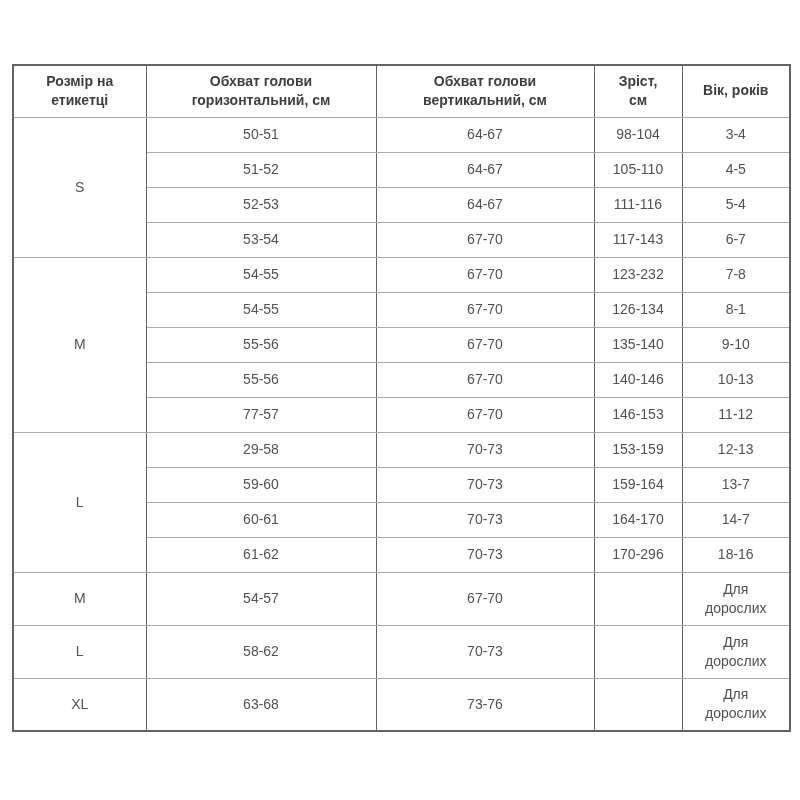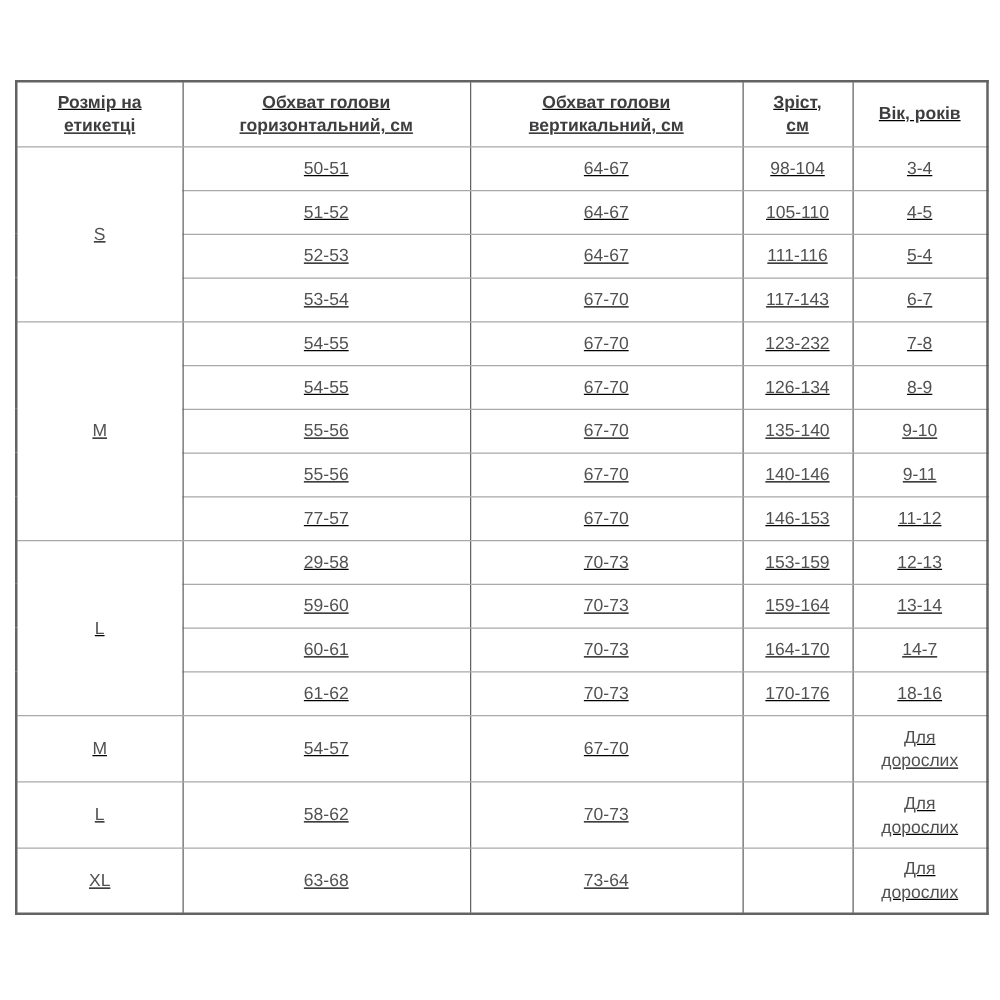--- a/index.html
+++ b/index.html
@@ -19,21 +19,20 @@
   }
   table.size-chart {
     position: absolute;
     left: 12px;
     top: 64px;
     width: 777px;
     border-collapse: collapse;
     table-layout: fixed;
     border: 2px solid #636365;
     background: #ffffff;
-    text-decoration: underline;
   }
   table.size-chart th,
   table.size-chart td {
     border-left: 1px solid #636365;
     border-right: 1px solid #636365;
     border-top: 1px solid #a9a9ab;
     border-bottom: 1px solid #a9a9ab;
     text-align: center;
     vertical-align: middle;
     white-space: pre-line;
@@ -116,64 +115,64 @@
         <td class="size-cell" rowspan="5">M</td>
         <td>54-55</td>
         <td>67-70</td>
         <td>123-232</td>
         <td>7-8</td>
       </tr>
       <tr class="row-child">
         <td>54-55</td>
         <td>67-70</td>
         <td>126-134</td>
-        <td>8-9</td>
+        <td>8-1</td>
       </tr>
       <tr class="row-child">
         <td>55-56</td>
         <td>67-70</td>
         <td>135-140</td>
         <td>9-10</td>
       </tr>
       <tr class="row-child">
         <td>55-56</td>
         <td>67-70</td>
         <td>140-146</td>
-        <td>9-11</td>
+        <td>10-13</td>
       </tr>
       <tr class="row-child">
         <td>77-57</td>
         <td>67-70</td>
         <td>146-153</td>
         <td>11-12</td>
       </tr>
 
       <tr class="row-child">
         <td class="size-cell" rowspan="4">L</td>
         <td>29-58</td>
         <td>70-73</td>
         <td>153-159</td>
         <td>12-13</td>
       </tr>
       <tr class="row-child">
         <td>59-60</td>
         <td>70-73</td>
         <td>159-164</td>
-        <td>13-14</td>
+        <td>13-7</td>
       </tr>
       <tr class="row-child">
         <td>60-61</td>
         <td>70-73</td>
         <td>164-170</td>
         <td>14-7</td>
       </tr>
       <tr class="row-child">
         <td>61-62</td>
         <td>70-73</td>
-        <td>170-176</td>
+        <td>170-296</td>
         <td>18-16</td>
       </tr>
 
       <tr class="row-adult">
         <td class="size-cell">M</td>
         <td>54-57</td>
         <td>67-70</td>
         <td></td>
         <td>Для
 дорослих</td>
@@ -182,20 +181,20 @@
         <td class="size-cell">L</td>
         <td>58-62</td>
         <td>70-73</td>
         <td></td>
         <td>Для
 дорослих</td>
       </tr>
       <tr class="row-adult">
         <td class="size-cell">XL</td>
         <td>63-68</td>
-        <td>73-64</td>
+        <td>73-76</td>
         <td></td>
         <td>Для
 дорослих</td>
       </tr>
     </tbody>
   </table>
 </div>
 
 </body></html>

